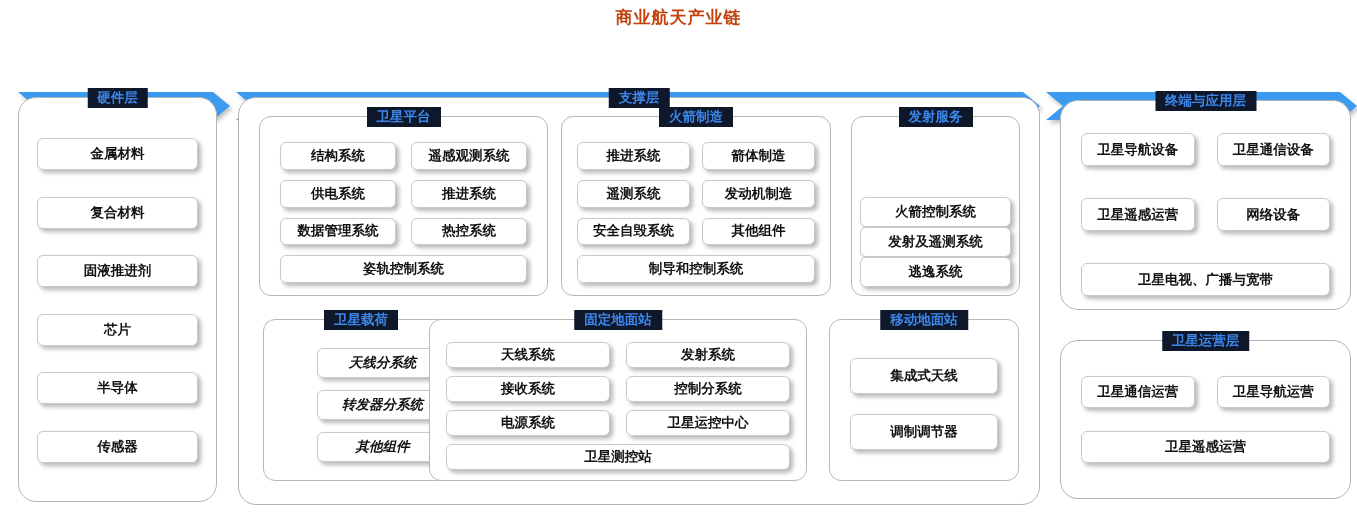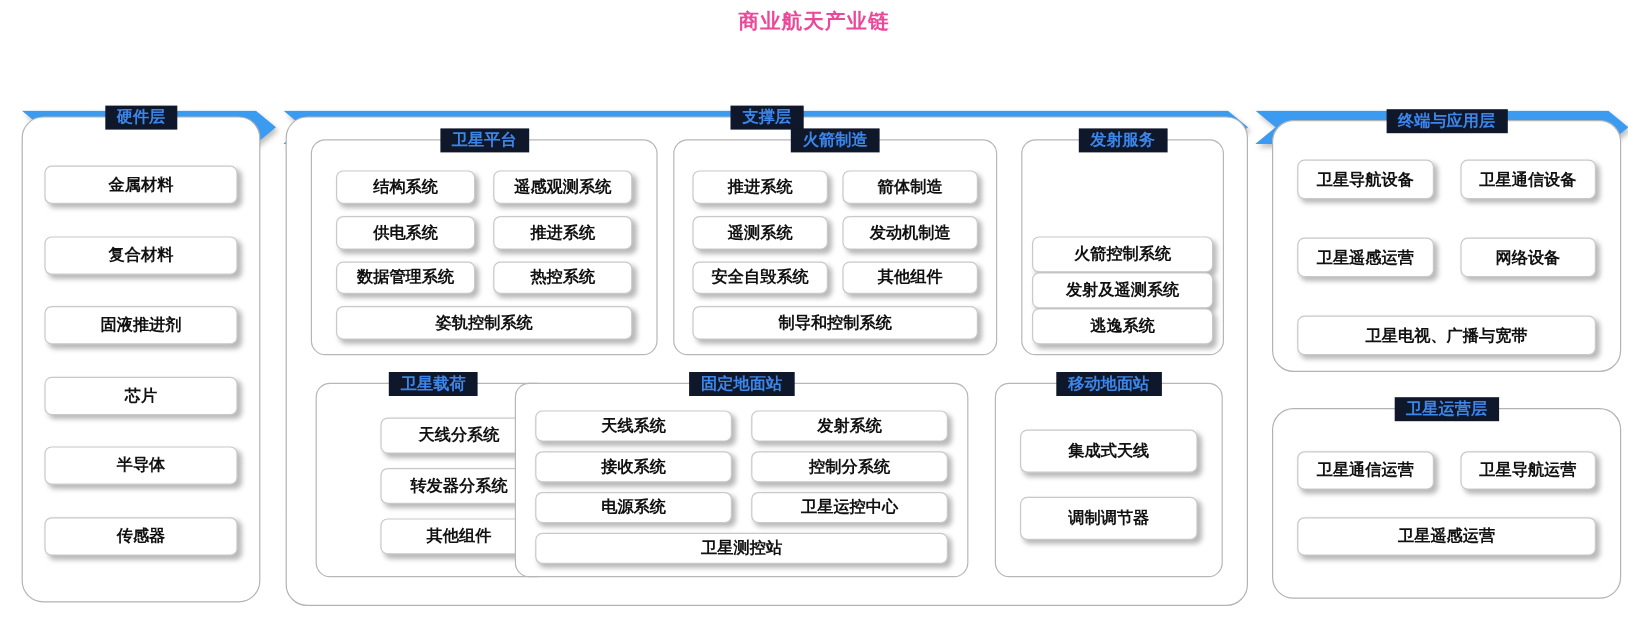--- a/index.html
+++ b/index.html
@@ -4,21 +4,21 @@
 <style>
   :root{
     --banner-blue:#3b9bf0;
     --label-blue:#3c86ea;
   }
   html,body{margin:0;padding:0;background:#fff;}
   body{font-family:"Liberation Sans","DejaVu Sans",sans-serif;}
   .stage{position:relative;width:1357px;height:516px;background:#fff;overflow:hidden;margin:0 auto;}
 
   .page-title{position:absolute;top:6px;left:0;width:100%;text-align:center;
-    font-size:17px;font-weight:bold;color:#ec4899;letter-spacing:1px;}
+    font-size:17px;font-weight:bold;color:#c2410c;letter-spacing:1px;}
 
   
   .banner-wrap{position:absolute;top:47px;height:28px;filter:drop-shadow(2px 3px 2px rgba(0,0,0,0.25));margin-top:45px;}
   .banner{width:100%;height:100%;background:var(--banner-blue);
     clip-path:polygon(0 0,calc(100% - 17px) 0,100% 50%,calc(100% - 17px) 100%,0 100%,17px 50%);
     display:flex;align-items:center;justify-content:center;}
   .banner span{color:#fff;font-weight:bold;font-size:14px;letter-spacing:2px;}
 
   
   .panel{position:absolute;background:#fff;border:1.5px solid #b3b3b3;border-radius:18px;}
@@ -53,21 +53,21 @@
 
   #sat-platform{left:20px;top:18px;width:287px;height:178px;}
   #sat-platform .grid2{padding:25px 20px 12px;column-gap:15px;row-gap:10px;}
   #rocket{left:322px;top:18px;width:268px;height:178px;}
   #rocket .grid2{padding:25px 15px 12px;column-gap:12px;row-gap:10px;}
   #launch{left:612px;top:18px;width:167px;height:178px;}
   #launch .stack{padding:18px 8px 8px;justify-content:flex-end;}
   #launch .btn{height:30px;}
 
   #payload{left:24px;top:221px;width:151px;height:160px;padding-left:43px;}
-  #payload .stack{padding:16px 10px 6px;}
+  #payload .stack{padding:16px 10px 6px;font-style:italic;}
   #payload .btn{height:30px;}
   #fixed-gs{left:190px;top:221px;width:376px;height:160px;}
   #fixed-gs .grid2{padding:22px 16px 10px;column-gap:16px;row-gap:8px;}
   #mobile-gs{left:590px;top:221px;width:188px;height:160px;}
   #mobile-gs .stack{padding:18px 20px 10px;}
   #mobile-gs .btn{height:36px;}
 
   #terminal{left:1060px;top:100px;width:289px;height:208px;}
   #terminal .grid2{padding:32px 20px 15px;column-gap:22px;row-gap:32px;grid-template-rows:repeat(3,33px);}
   #operation{left:1060px;top:340px;width:289px;height:157px;}

